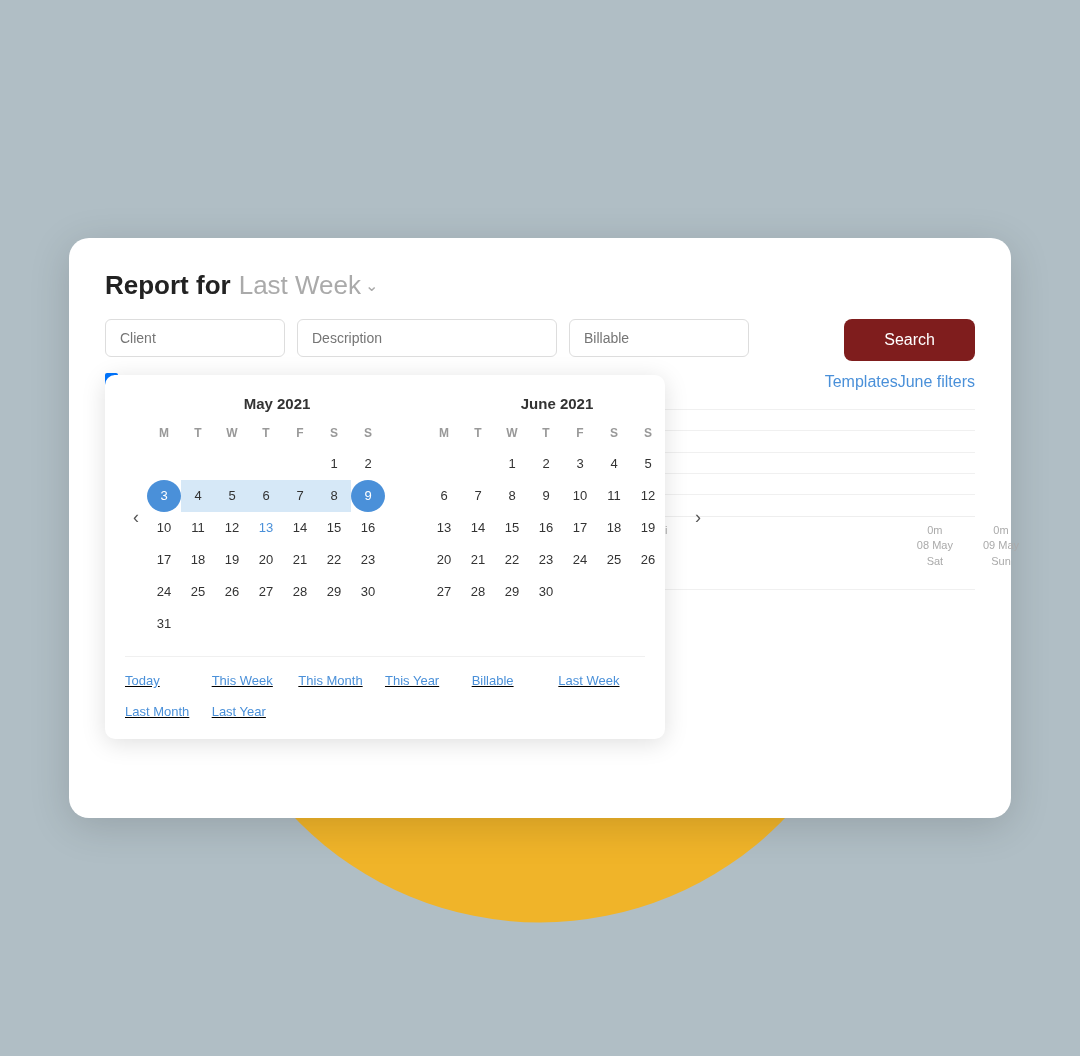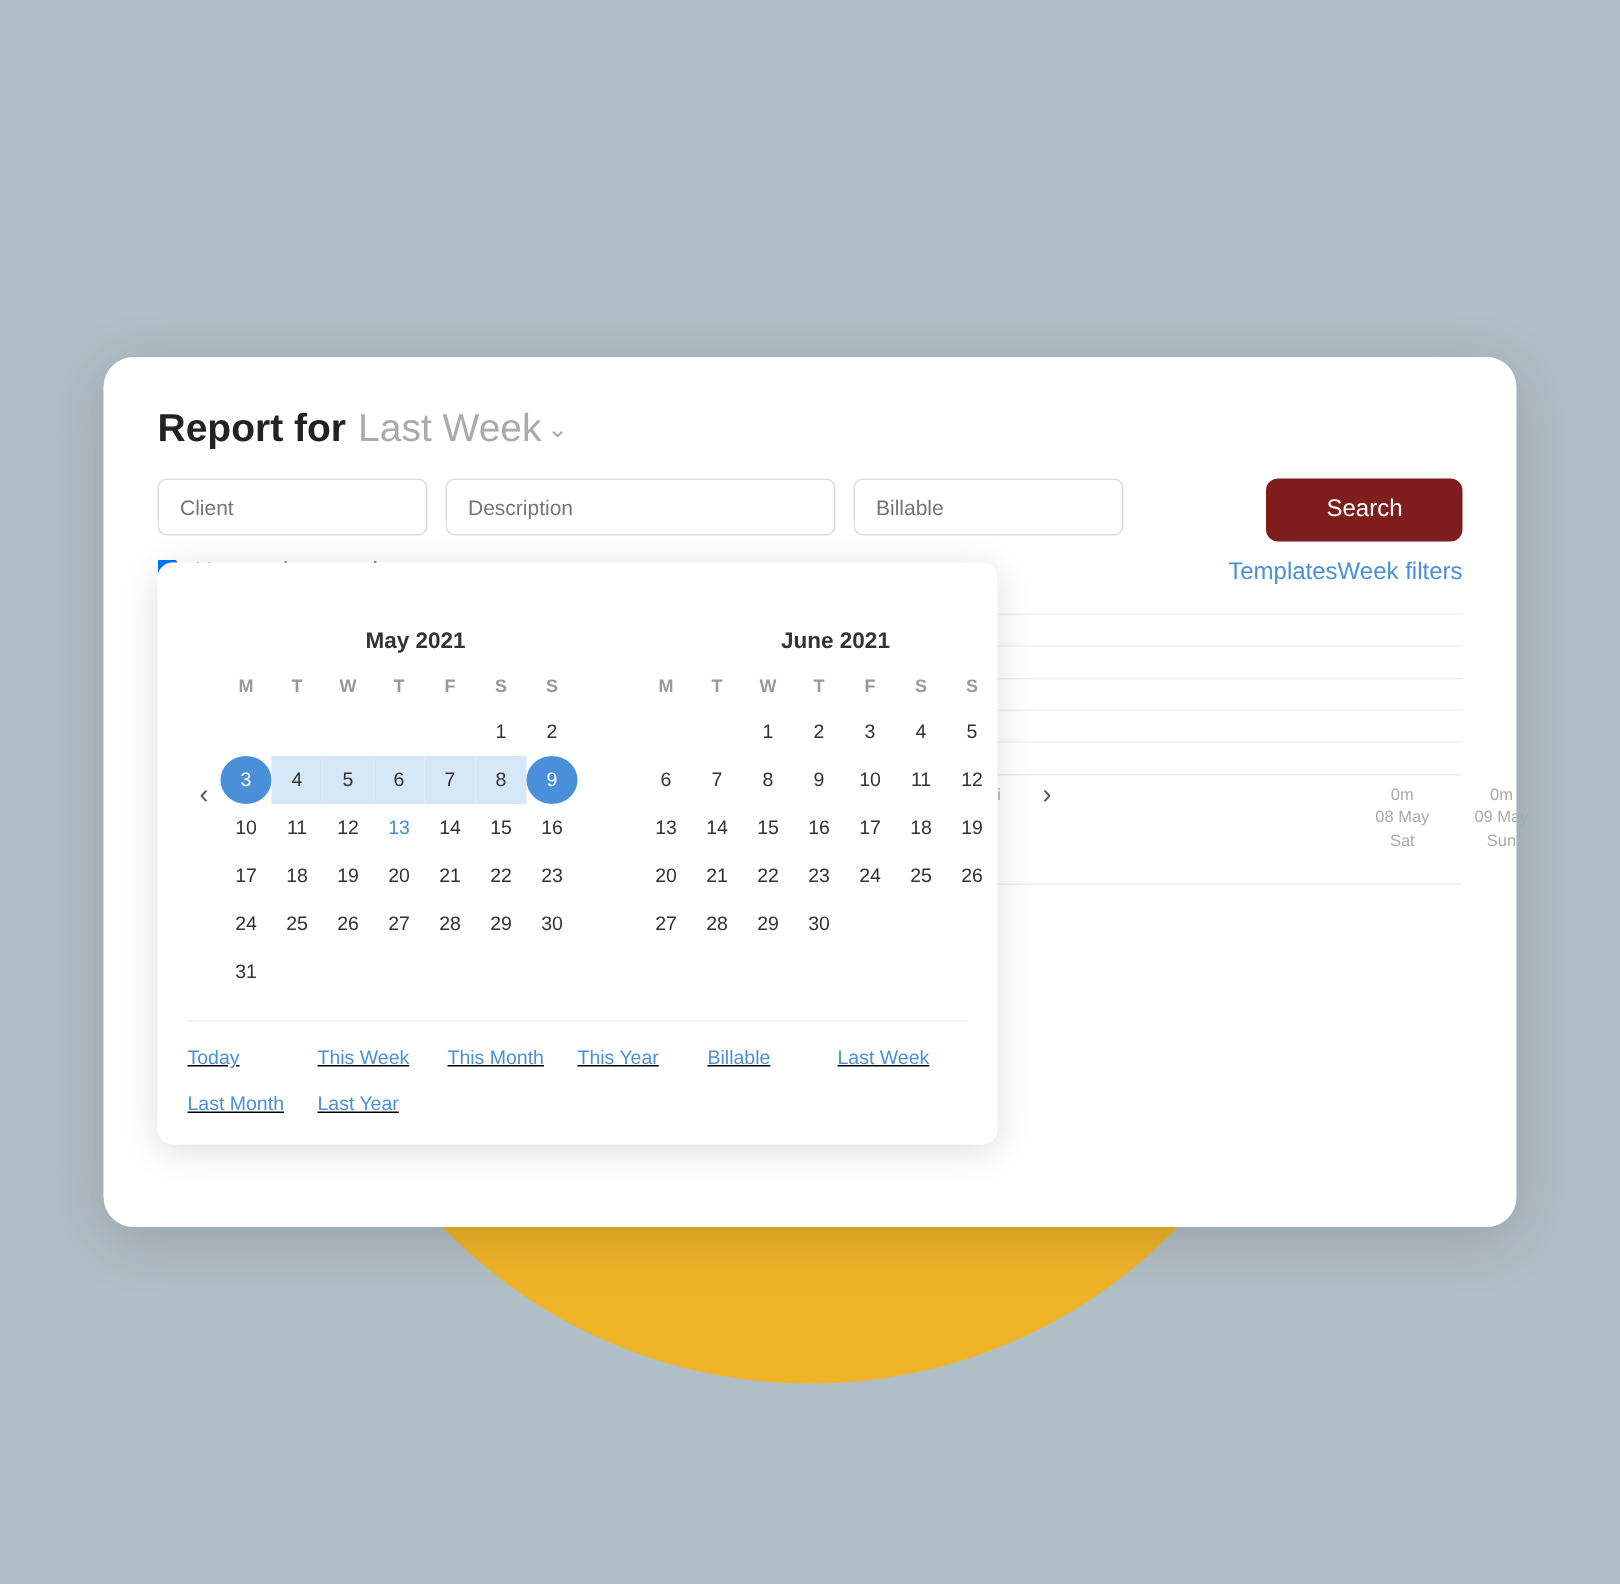--- a/index.html
+++ b/index.html
@@ -106,21 +106,20 @@
       align-items: center;
       justify-content: space-between;
       margin-bottom: 12px;
     }
     .cal-months {
       display: flex;
       gap: 0;
     }
     .cal-month-block {
       width: 260px;
-      margin-top: 24px;
     }
     .cal-month-block:first-child { margin-right: 20px; }
     .cal-month-title {
       text-align: center;
       font-size: 15px;
       font-weight: 600;
       color: #333;
       margin-bottom: 10px;
     }
     .cal-nav {
@@ -415,21 +414,21 @@
       <input class="filter-input" type="text" placeholder="Billable" style="">
 
       <button class="search-btn">Search</button>
     </div>
 
     <div class="filters-row" style="margin-bottom:0;">
       <input type="checkbox" checked="" style="">
       <span>Use workspace time zone</span>
       <div style="margin-left:auto; display:flex; ">
         <span class="link-blue">Templates</span>
-        <span class="link-blue">Week filters</span>
+        <span class="link-blue">June filters</span>
       </div>
     </div>
   </div>
 
   <div class="chart-area">
     <div class="chart-y-labels" id="y-labels">
         <div>20.0</div>
         <div>16.0</div>
         <div>12.0</div>
         <div>8.0</div>

